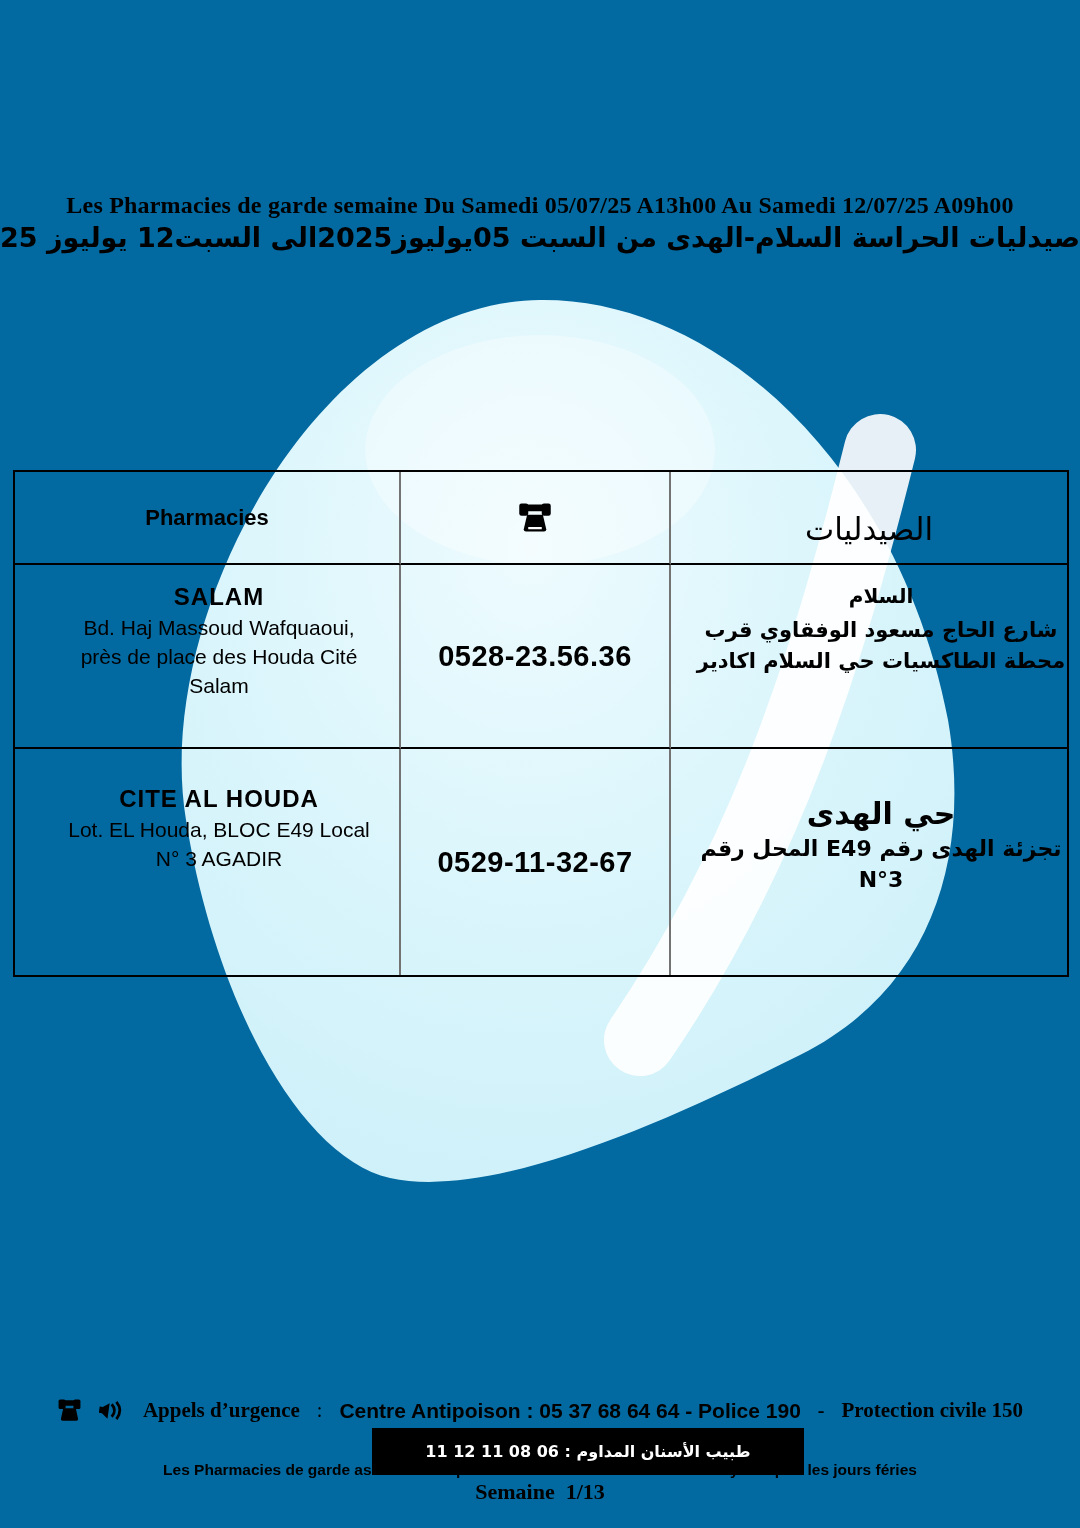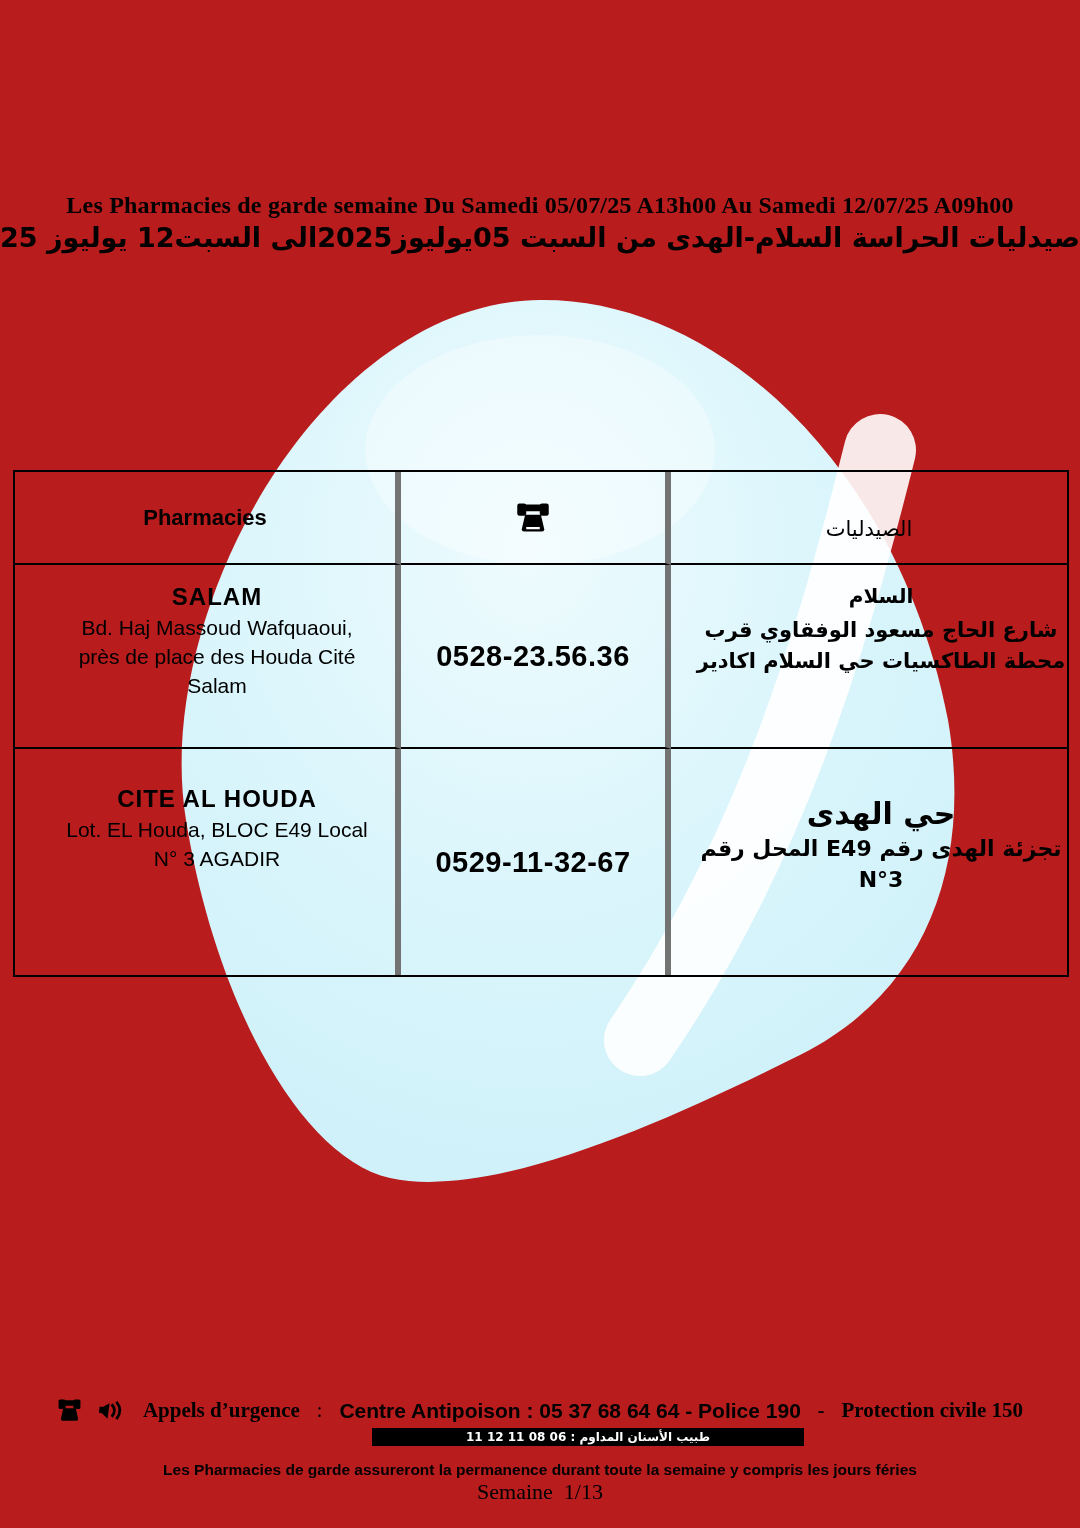--- a/index.html
+++ b/index.html
@@ -1,18 +1,18 @@
 <!DOCTYPE html>
 <html><head>
 <meta charset="utf-8">
 <style>
   html,body{margin:0;padding:0;background:#888;}
   .page{
     position:relative;width:1080px;height:1528px;margin:0 auto;
-    background:#b91c1c;overflow:hidden;
+    background:#0369a1;overflow:hidden;
     font-family:"Liberation Sans",sans-serif;color:#000;
   }
   .watermark{position:absolute;left:0;top:0;z-index:0;}
   .content{position:relative;z-index:1;}
 
   .title-fr{
     position:absolute;left:0;top:192px;width:100%;text-align:center;
     font-family:"Liberation Serif",serif;font-weight:bold;font-size:24px;
     letter-spacing:0.2px;white-space:nowrap;
   }
@@ -23,30 +23,30 @@
   }
 
   .gtable{
     position:absolute;left:13px;top:470px;
     display:grid;
     grid-template-columns:386px 270px 396px;
     grid-template-rows:93px 184px 226px;
     border:2px solid #000;
   }
   .cell{
-    border-right:6px solid #737373;border-bottom:2px solid #000;
+    border-right:2px solid #737373;border-bottom:2px solid #000;
     display:flex;flex-direction:column;align-items:center;justify-content:center;
     box-sizing:border-box;text-align:center;
   }
   .cell.col-last{border-right:none;}
   .cell.row-last{border-bottom:none;}
   .cell.v-top{justify-content:flex-start;padding-left:24px;}
 
   .hdr-fr{font-size:22px;font-weight:bold;}
-  .hdr-ar{direction:rtl;font-family:"DejaVu Sans",sans-serif;font-size:21px;margin-top:22px;}
+  .hdr-ar{direction:rtl;font-family:"DejaVu Sans",sans-serif;font-size:31px;margin-top:22px;}
 
   .ph-name{font-size:24px;font-weight:bold;letter-spacing:1px;line-height:32px;}
   .ph-addr{font-size:21px;line-height:29px;}
   .ph-num{font-size:29px;font-weight:bold;letter-spacing:0.5px;}
   .ar-name{direction:rtl;font-family:"DejaVu Sans",sans-serif;font-weight:bold;font-size:20px;line-height:38px;}
   .ar-name.big{font-size:30px;}
   .ar-addr{direction:rtl;font-family:"DejaVu Sans",sans-serif;font-weight:bold;font-size:21px;line-height:31px;}
   .ar-addr.wide{font-size:22px;}
 
   .cell-salam-fr{padding-top:16px;}
@@ -59,33 +59,33 @@
     position:absolute;left:0;top:1398px;width:100%;
     display:flex;align-items:center;justify-content:center;gap:17px;
     white-space:nowrap;
   }
   .emg-serif{font-family:"Liberation Serif",serif;font-weight:bold;font-size:21px;}
   .emg-colon{font-family:"Liberation Serif",serif;font-size:20px;}
   .emg-sans{font-family:"Liberation Sans",sans-serif;font-weight:bold;font-size:21px;}
   .emg-dash{font-family:"Liberation Serif",serif;font-weight:bold;font-size:20px;}
 
   .dentist-bar{
-    position:absolute;left:372px;top:1428px;width:432px;height:18px;
+    position:absolute;left:372px;top:1428px;width:432px;height:47px;
     background:#000;color:#fff;direction:rtl;
     display:flex;align-items:center;justify-content:center;
-    font-family:"DejaVu Sans",sans-serif;font-weight:bold;font-size:12px;
+    font-family:"DejaVu Sans",sans-serif;font-weight:bold;font-size:16px;
     white-space:nowrap;
   }
   .permanence{
     position:absolute;left:0;top:1461px;width:100%;text-align:center;
     font-size:15.5px;font-weight:bold;
   }
   .week{
     position:absolute;left:0;top:1479px;width:100%;text-align:center;
-    font-family:"Liberation Serif",serif;font-size:22px;white-space:pre;
+    font-family:"Liberation Serif",serif;font-size:22px;white-space:pre;font-weight:bold;
   }
   .icon{display:inline-flex;align-items:center;justify-content:center;}
 </style>
 </head>
 <body>
 
 <div class="page">
 
   <svg class="watermark" width="1080" height="1528" viewBox="0 0 1080 1528" aria-hidden="true">
     <defs>

